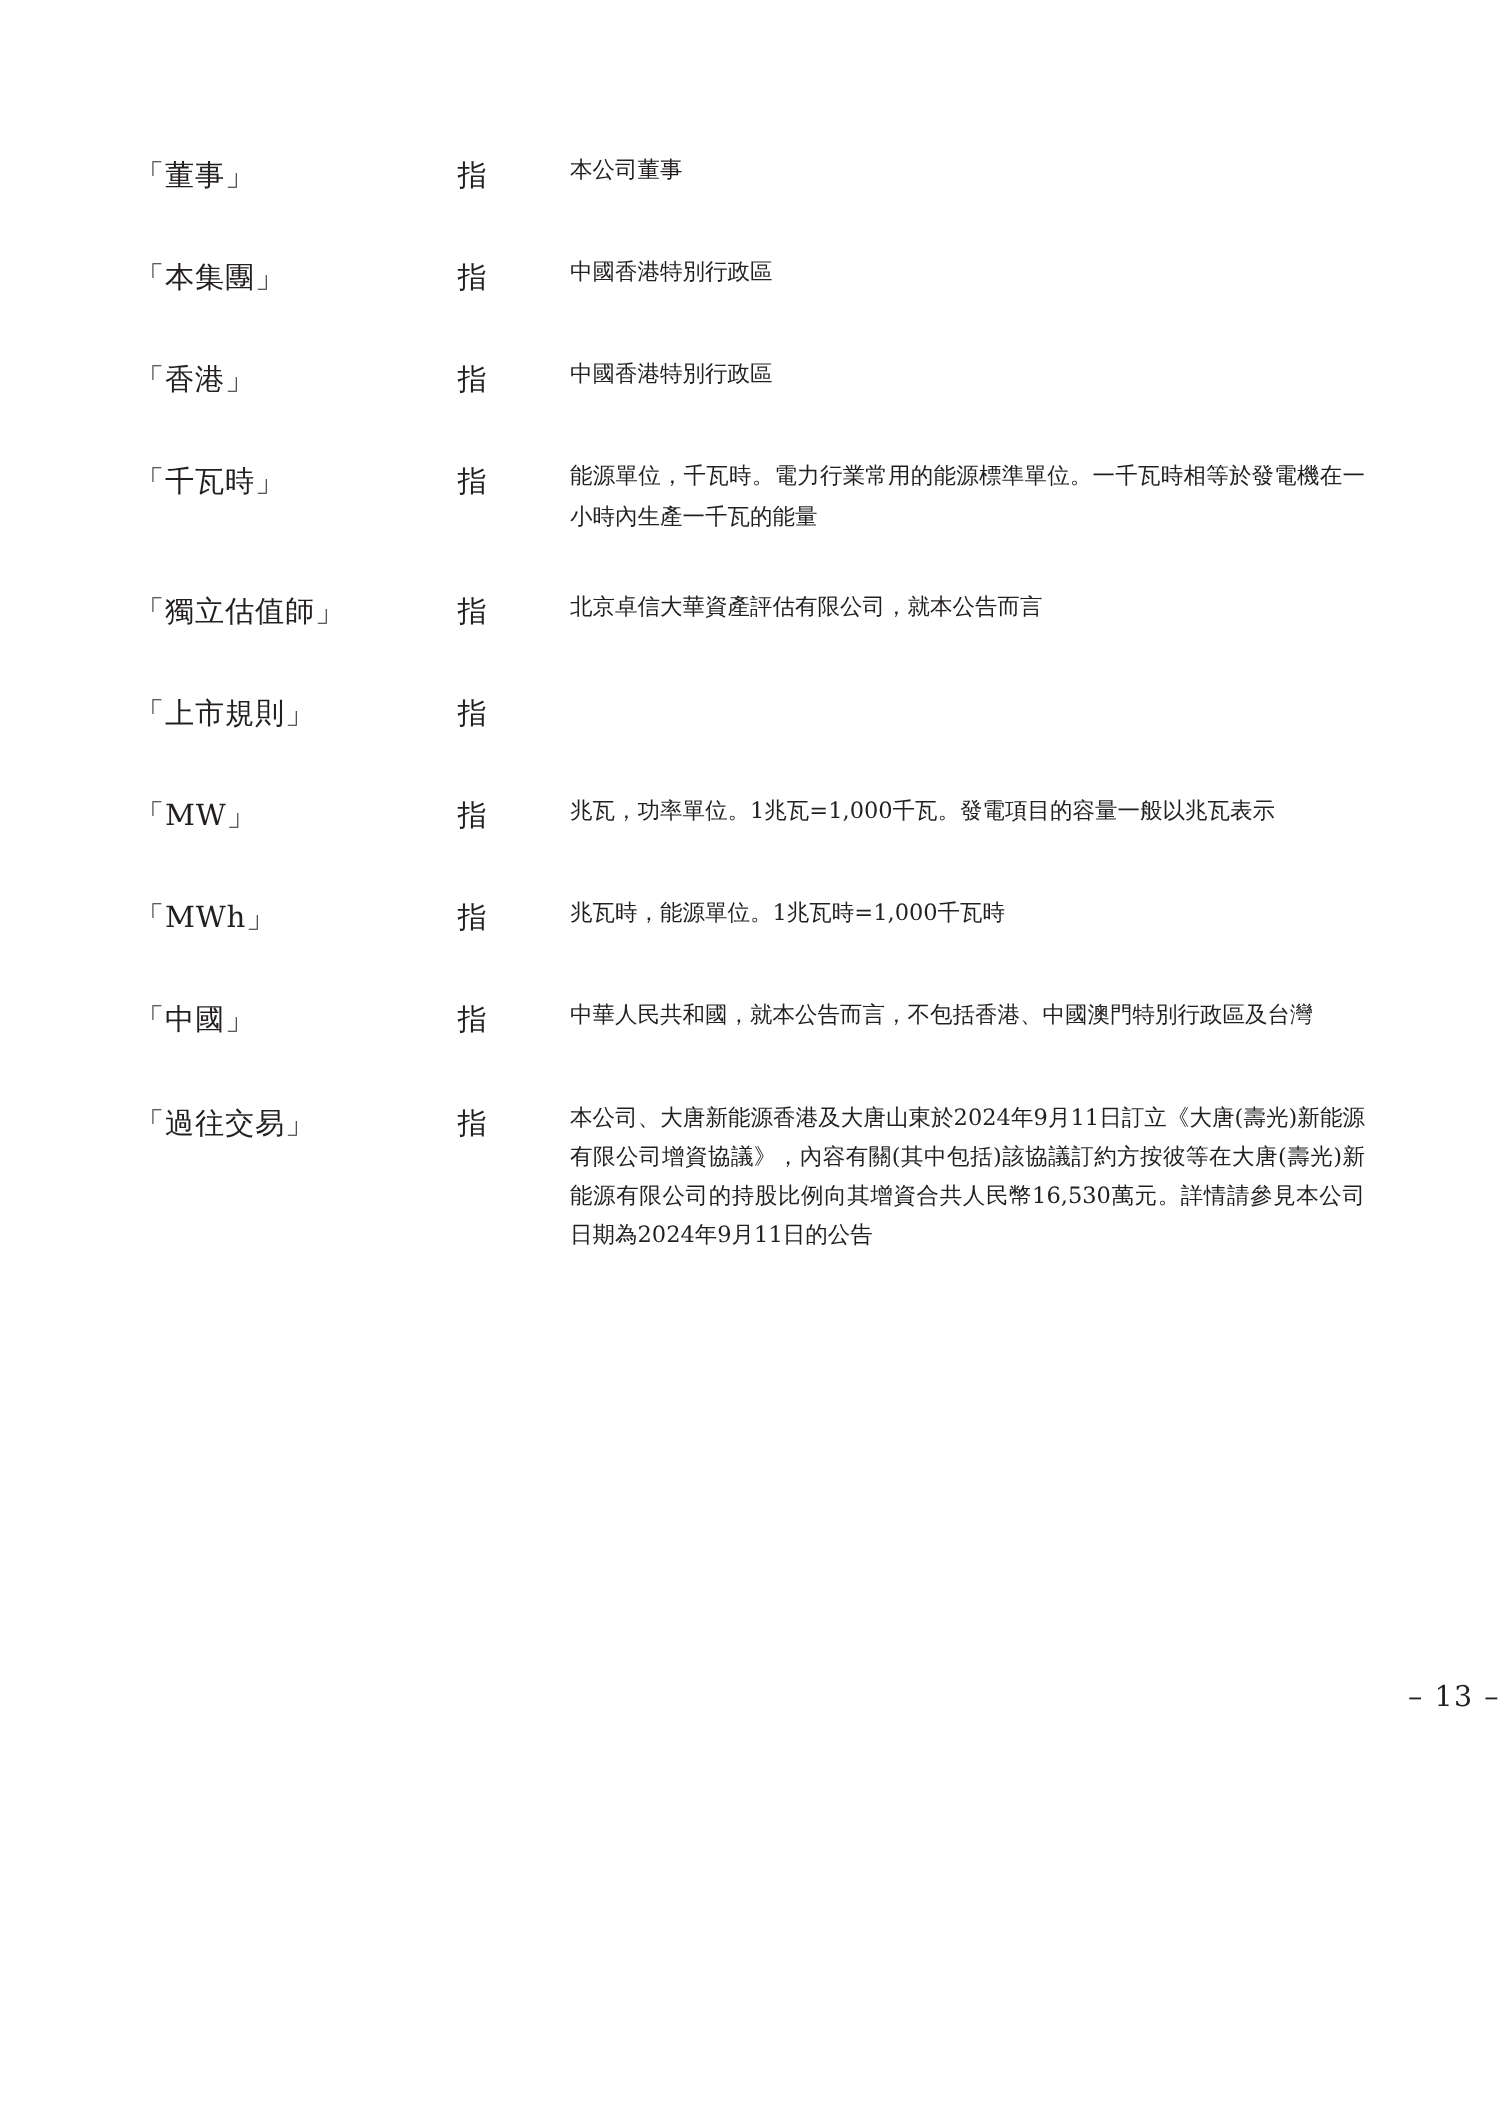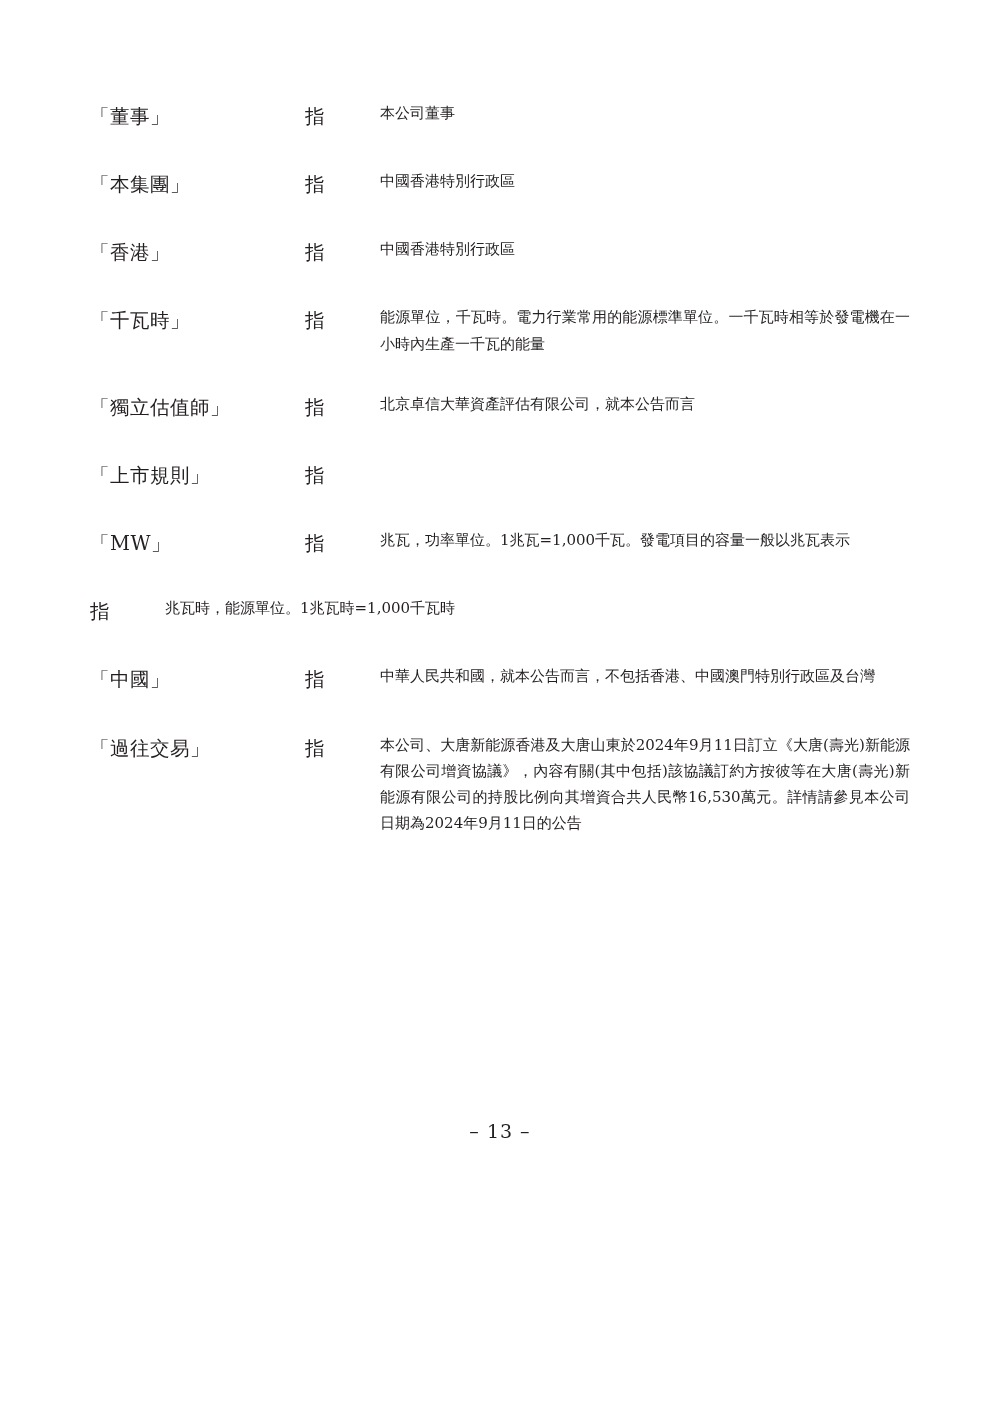--- a/index.html
+++ b/index.html
@@ -52,21 +52,21 @@
     color: #231f20;
     text-align: justify;
     text-justify: inter-character;
     max-width: 540px;
   }
   .footer {
     position: absolute;
     left: 0;
     right: 0;
     bottom: 42px;
-    text-align: center;
+    text-align: right;
     font-size: 19px;
     color: #231f20;
     letter-spacing: 1px;
   }
 </style>
 </head>
 <body>
 
 <div class="page">
 
@@ -107,20 +107,21 @@
       <div class="means">指</div>
     </div>
 
     <div class="entry">
       <div class="term">「MW」</div>
       <div class="means">指</div>
       <div class="definition">兆瓦，功率單位。1兆瓦=1,000千瓦。發電項目的容量一般以兆瓦表示</div>
     </div>
 
     <div class="entry">
+      <div class="term">「MWh」</div>
       <div class="means">指</div>
       <div class="definition">兆瓦時，能源單位。1兆瓦時=1,000千瓦時</div>
     </div>
 
     <div class="entry">
       <div class="term">「中國」</div>
       <div class="means">指</div>
       <div class="definition">中華人民共和國，就本公告而言，不包括香港、中國澳門特別行政區及台灣</div>
     </div>
 

